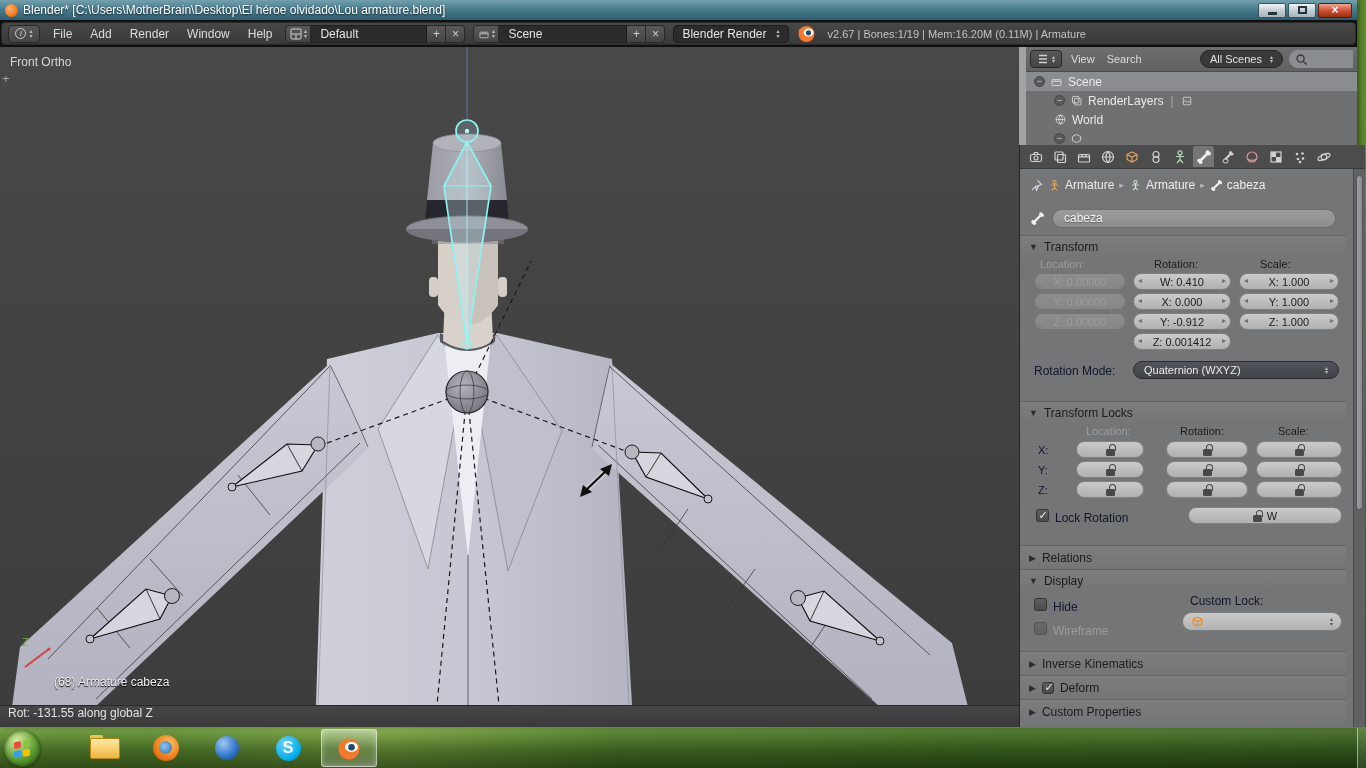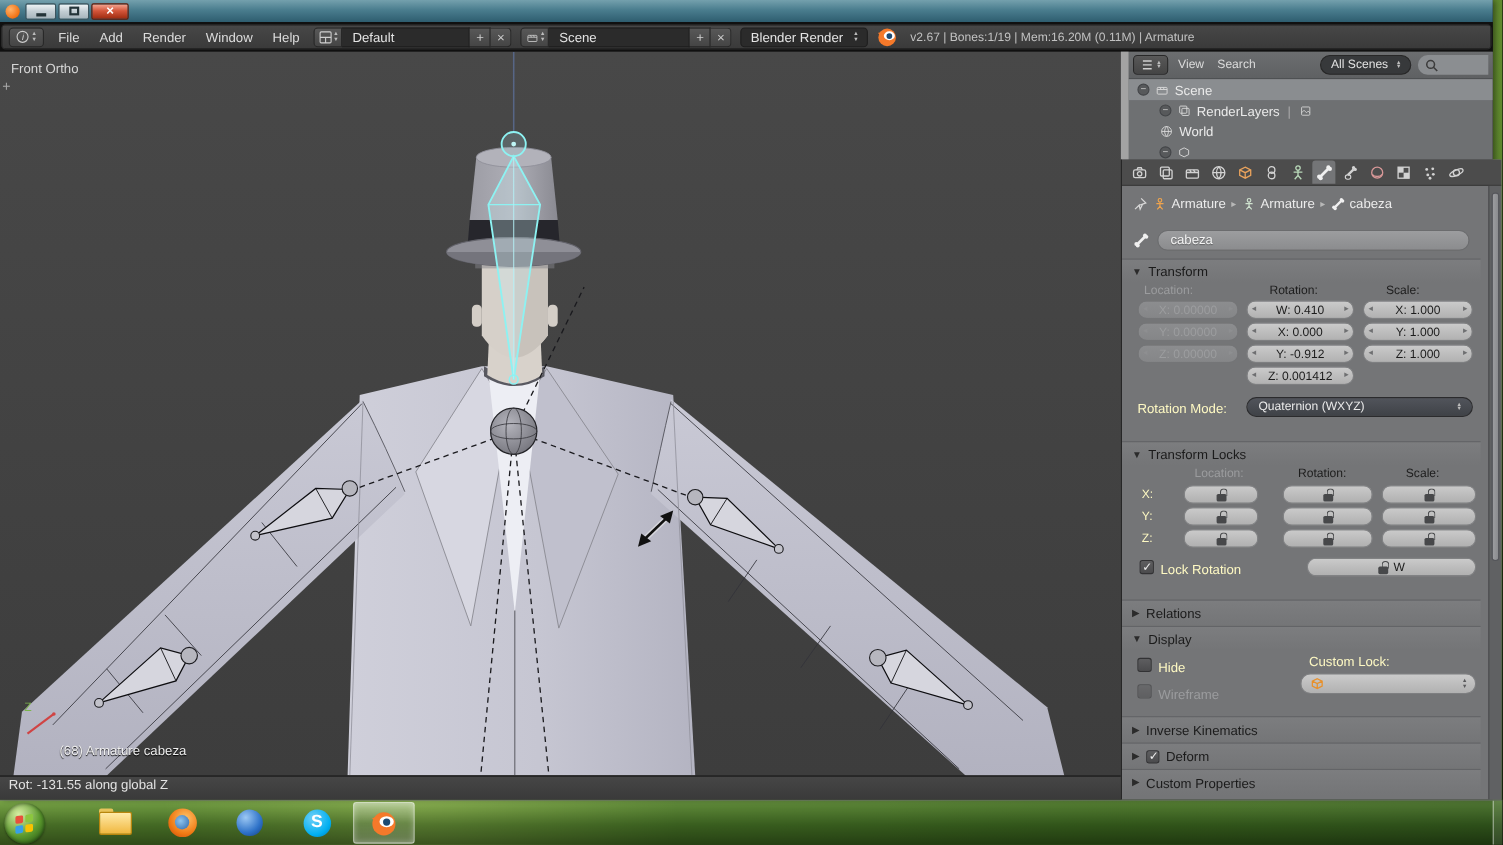--- a/index.html
+++ b/index.html
@@ -84,21 +84,21 @@
   .namerow{height:34px;display:flex;align-items:center;gap:7px;padding:0 10px}
   .namefield{flex:1;height:19px;border:1px solid #6b6c6e;border-radius:10px;background:linear-gradient(#9c9d9f,#8b8c8e);
     color:#f4f4f4;display:flex;align-items:center;padding:0 11px;text-shadow:0 1px 1px rgba(0,0,0,.35)}
   .phead,.cpanel{height:22px;display:flex;align-items:center;gap:6px;padding:0 9px;color:#1b1b1b;border-top:1px solid #636467;
     background:linear-gradient(#7c7d7f,#747577)}
   .cpanel{height:24px}
   .tri{font-size:9px;color:#2b2b2b}
   .pbody{position:relative}
   .colhdr{position:absolute;font-size:11px;color:#1d1d1d;white-space:nowrap}
   .colhdr.dis{color:#9b9c9e}
-  .rowlbl{position:absolute;font-size:11px;color:#fef9c3}
+  .rowlbl{position:absolute;font-size:11px;color:#0f172a}
   .nf{position:absolute;height:17px;border-radius:8.5px;border:1px solid #7e7f81;background:linear-gradient(#cbcbcb,#b1b1b1);
     color:#1c1c1c;font-size:11px;display:flex;align-items:center;justify-content:center;white-space:nowrap}
   .nf::before{content:"◂";position:absolute;left:4px;top:2px;font-size:8px;color:#6e6f71}
   .nf::after{content:"▸";position:absolute;right:4px;top:2px;font-size:8px;color:#6e6f71}
   .nf.disabled{background:linear-gradient(#8c8d8f,#858688);border-color:#747577;color:#9c9d9f}
   .nf.disabled::before,.nf.disabled::after{color:#8e8f91}
   .mf{position:absolute;height:18px;border-radius:9px;border:1px solid #2b2b2d;background:linear-gradient(#51545b,#3f4247);
     color:#eaeaea;font-size:11px;display:flex;align-items:center;padding:0 10px}
   .mf .updn{margin-left:auto}
   .lockbtn{position:absolute;height:17px;border-radius:8.5px;border:1px solid #818284;background:linear-gradient(#cacaca,#b0b0b0);
@@ -144,20 +144,21 @@
 </head>
 <body>
 
 <div class="screen">
   <div class="desktop"></div>
 
   <div class="bwin">
 
     <div class="titlebar">
       <span class="appico"></span>
+      <span class="title-text">Blender* [C:\Users\MotherBrain\Desktop\El héroe olvidado\Lou armature.blend]</span>
       <span class="winbtns">
         <span class="wbtn">
             <span class="mini"></span>
           </span>
         <span class="wbtn">
             <span class="maxi"></span>
           </span>
         <span class="wbtn close">×</span>
       </span>
     </div>

